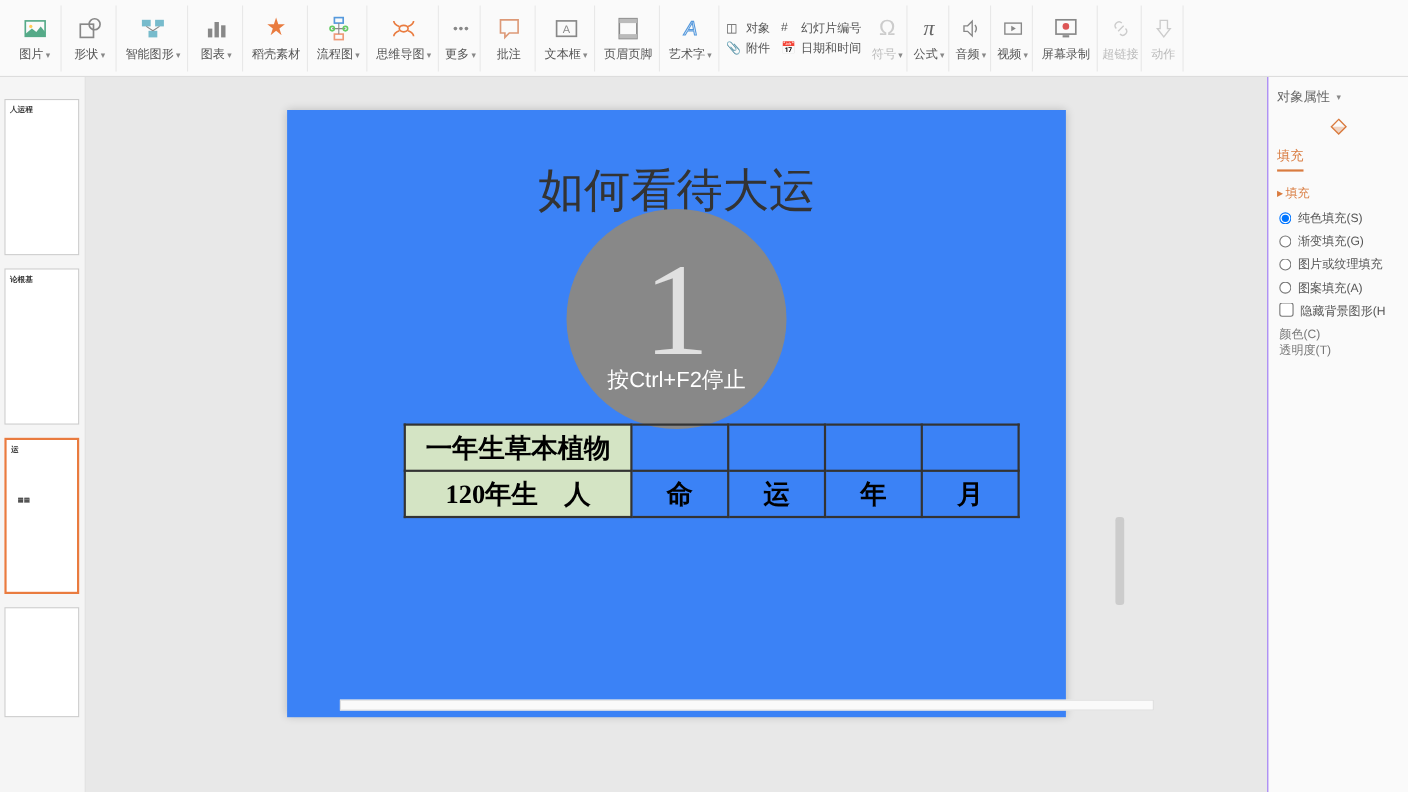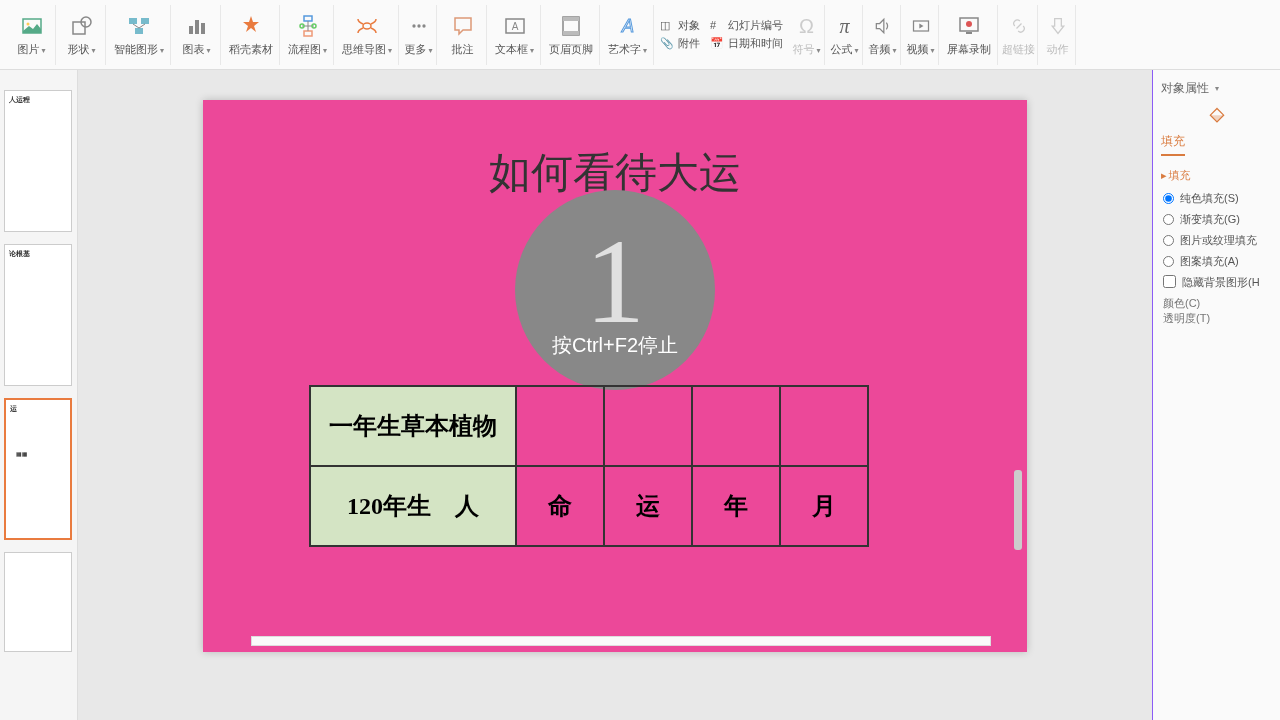--- a/index.html
+++ b/index.html
@@ -14,28 +14,28 @@
 .dropdown-arrow{font-size:8px;color:#888;margin-left:2px}
 .ribbon-small{display:flex;flex-direction:column;gap:3px;padding:2px 4px}
 .ribbon-small-item{display:flex;align-items:center;gap:4px;font-size:11px;color:#555;cursor:pointer;white-space:nowrap}
 .ribbon-small-item svg,.ribbon-small-item span.ic{width:14px;height:14px}
 .main{display:flex;height:650px}
 .sidebar{width:78px;background:#f5f5f5;border-right:1px solid #ddd;padding:20px 4px;display:flex;flex-direction:column;gap:12px;overflow:hidden}
 .thumb{width:68px;height:142px;background:#fff;border:1px solid #ccc;cursor:pointer;position:relative;padding:4px;font-size:7px}
 .thumb.active{border:2px solid #e97b3f}
 .thumb-title{font-size:7px;color:#333;font-weight:bold}
 .canvas-area{flex:1;background:#e8e8e8;display:flex;justify-content:center;padding-top:30px;position:relative;overflow:hidden}
-.slide{width:824px;height:552px;background:#ec4899;box-shadow:0 0 8px rgba(0,0,0,0.2);position:relative}
+.slide{width:708px;height:552px;background:#3b82f6;box-shadow:0 0 8px rgba(0,0,0,0.2);position:relative}
 .slide-title{position:absolute;top:45px;left:0;right:0;text-align:center;font-size:42px;font-family:"KaiTi","STKaiti",serif;font-weight:normal;color:#333}
 .rec-circle{position:absolute;top:90px;left:50%;transform:translateX(-50%);width:200px;height:200px;border-radius:50%;background:#888;display:flex;flex-direction:column;align-items:center;justify-content:center;color:#fff}
 .rec-num{font-size:120px;line-height:1;color:#e0e0e0;font-family:"Times New Roman",serif;font-weight:300}
 .rec-text{font-size:20px;margin-top:-10px}
 .local-rec{position:absolute;top:270px;left:50%;transform:translateX(-50%);font-size:62px;font-family:"KaiTi","STKaiti",serif;color:#fff;-webkit-text-stroke:2px #333;text-stroke:2px #333;white-space:nowrap;z-index:5}
 .stable{position:absolute;top:285px;left:106px;border-collapse:collapse}
-.stable td{border:2px solid #333;padding:23px 10px;text-align:center;font-family:"KaiTi","STKaiti",serif;font-size:24px;font-weight:bold}
+.stable td{border:2px solid #333;padding:4px 10px;text-align:center;font-family:"KaiTi","STKaiti",serif;font-size:24px;font-weight:bold}
 .stable td.green{background:#d4e4c4}
 .stable td.cell{width:88px}
 .stable td.head{width:206px}
 .notes{position:absolute;bottom:6px;left:48px;width:740px;height:10px;border:1px solid #ddd;background:#fafafa}
 .right-panel{width:128px;background:#fafafa;border-left:1px solid #8b5cf6;padding:10px 8px;font-size:12px}
 .rp-title{color:#666;margin-bottom:8px;display:flex;align-items:center;gap:4px}
 .rp-icon{width:22px;height:22px;margin:6px auto;display:flex;align-items:center;justify-content:center}
 .rp-tab{color:#d97b3f;border-bottom:2px solid #d97b3f;padding-bottom:4px;margin-bottom:12px;display:inline-block;font-size:12px}
 .rp-section{color:#d97b3f;font-size:11px;margin-bottom:8px;display:flex;align-items:center;gap:2px}
 .rp-radio{display:flex;align-items:center;gap:6px;margin:6px 2px;font-size:11px;color:#555;cursor:pointer}

